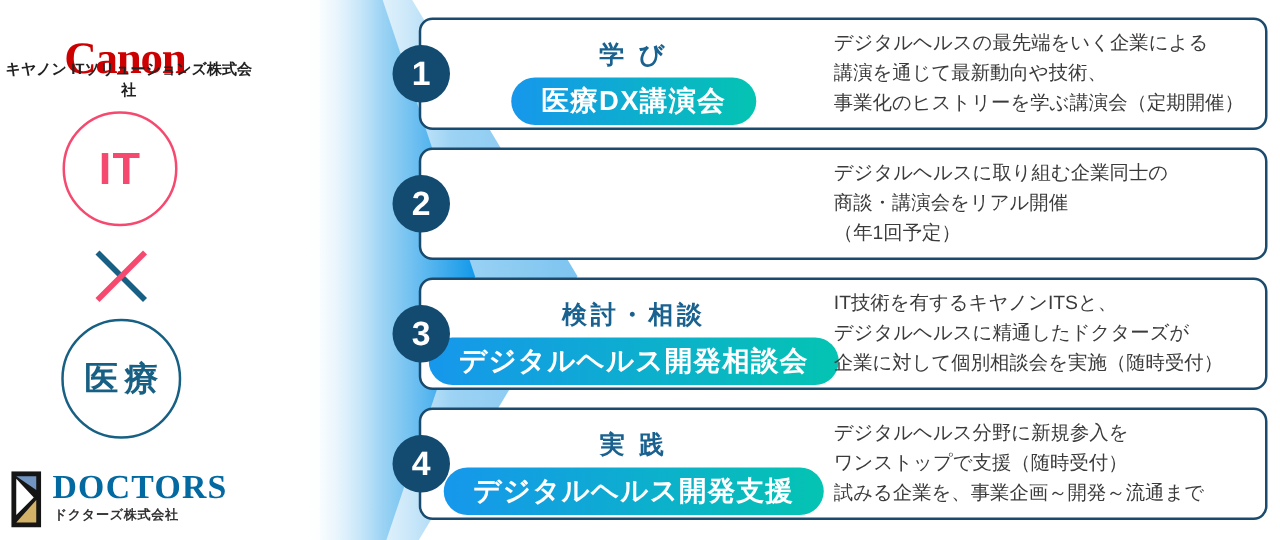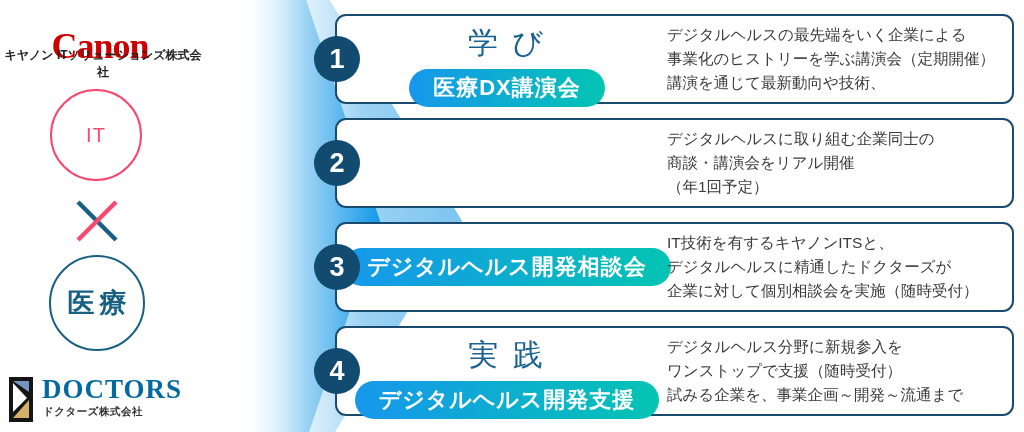--- a/index.html
+++ b/index.html
@@ -35,21 +35,21 @@
   .canon-company{
     position:absolute;left:0;top:47px;width:206px;text-align:center;
     font-size:12px;font-weight:600;color:#222;
   }
   .circle{
     position:absolute;border-radius:50%;display:flex;align-items:center;justify-content:center;
     background:#fff;
   }
   .circle.it{
     left:50px;top:89px;width:92px;height:92px;border:2.5px solid var(--it-pink);
-    color:var(--it-pink);font-size:20px;font-weight:400;letter-spacing:1px;
+    color:var(--it-pink);font-size:36px;font-weight:700;letter-spacing:1px;
   }
   .circle.medical{
     left:49px;top:255px;width:96px;height:96px;border:2.5px solid var(--medical-blue);
     color:var(--medical-blue);font-size:27px;font-weight:700;letter-spacing:5px;
     padding-left:5px;
   }
   .cross{position:absolute;left:73px;top:197px;width:48px;height:48px;}
   .doctors-icon{position:absolute;left:9px;top:377px;width:24px;height:45px;}
   .doctors-logo{
     position:absolute;left:42px;top:374px;
@@ -72,21 +72,21 @@
     position:absolute;left:-21px;top:50%;transform:translateY(-50%);
     width:46px;height:46px;border-radius:50%;background:var(--badge-navy);
     color:#fff;font-size:27px;font-weight:700;
     display:flex;align-items:center;justify-content:center;z-index:3;
   }
   .box-left{
     width:326px;display:flex;flex-direction:column;align-items:center;justify-content:center;
     gap:5px;padding-left:14px;flex-shrink:0;
   }
   .step-title{
-    font-size:30px;font-weight:400;color:var(--title-blue);letter-spacing:3px;
+    font-size:20px;font-weight:700;color:var(--title-blue);letter-spacing:3px;
     white-space:nowrap;
     margin-top:12px;
   }
   .step-pill{
     display:inline-block;padding:4px 24px;border-radius:20px;
     background:linear-gradient(90deg,var(--pill-start),var(--pill-end));
     color:#fff;font-size:22px;font-weight:700;letter-spacing:1px;white-space:nowrap;
   }
   .box-desc{
     flex:1;display:flex;flex-direction:column;justify-content:center;
@@ -146,22 +146,22 @@
   <div class="badge">
     <span>1</span>
   </div>
   <div class="box">
     <div class="box-left">
       <div class="step-title">学 び</div>
       <div class="step-pill">医療DX講演会</div>
     </div>
     <div class="box-desc">
       <div class="desc-line">デジタルヘルスの最先端をいく企業による</div>
+      <div class="desc-line">講演を通じて最新動向や技術、</div>
       <div class="desc-line">事業化のヒストリーを学ぶ講演会（定期開催）</div>
-      <div class="desc-line">講演を通じて最新動向や技術、</div>
     </div>
   </div>
 </div>
 
 <div class="row" style="top:118px">
   <div class="badge">
     <span>2</span>
   </div>
   <div class="box">
     <div class="box-left">
@@ -173,20 +173,21 @@
     </div>
   </div>
 </div>
 
 <div class="row" style="top:222px">
   <div class="badge">
     <span>3</span>
   </div>
   <div class="box">
     <div class="box-left">
+      <div class="step-title">検討・相談</div>
       <div class="step-pill">デジタルヘルス開発相談会</div>
     </div>
     <div class="box-desc">
       <div class="desc-line">IT技術を有するキヤノンITSと、</div>
       <div class="desc-line">デジタルヘルスに精通したドクターズが</div>
       <div class="desc-line">企業に対して個別相談会を実施（随時受付）</div>
     </div>
   </div>
 </div>
 

